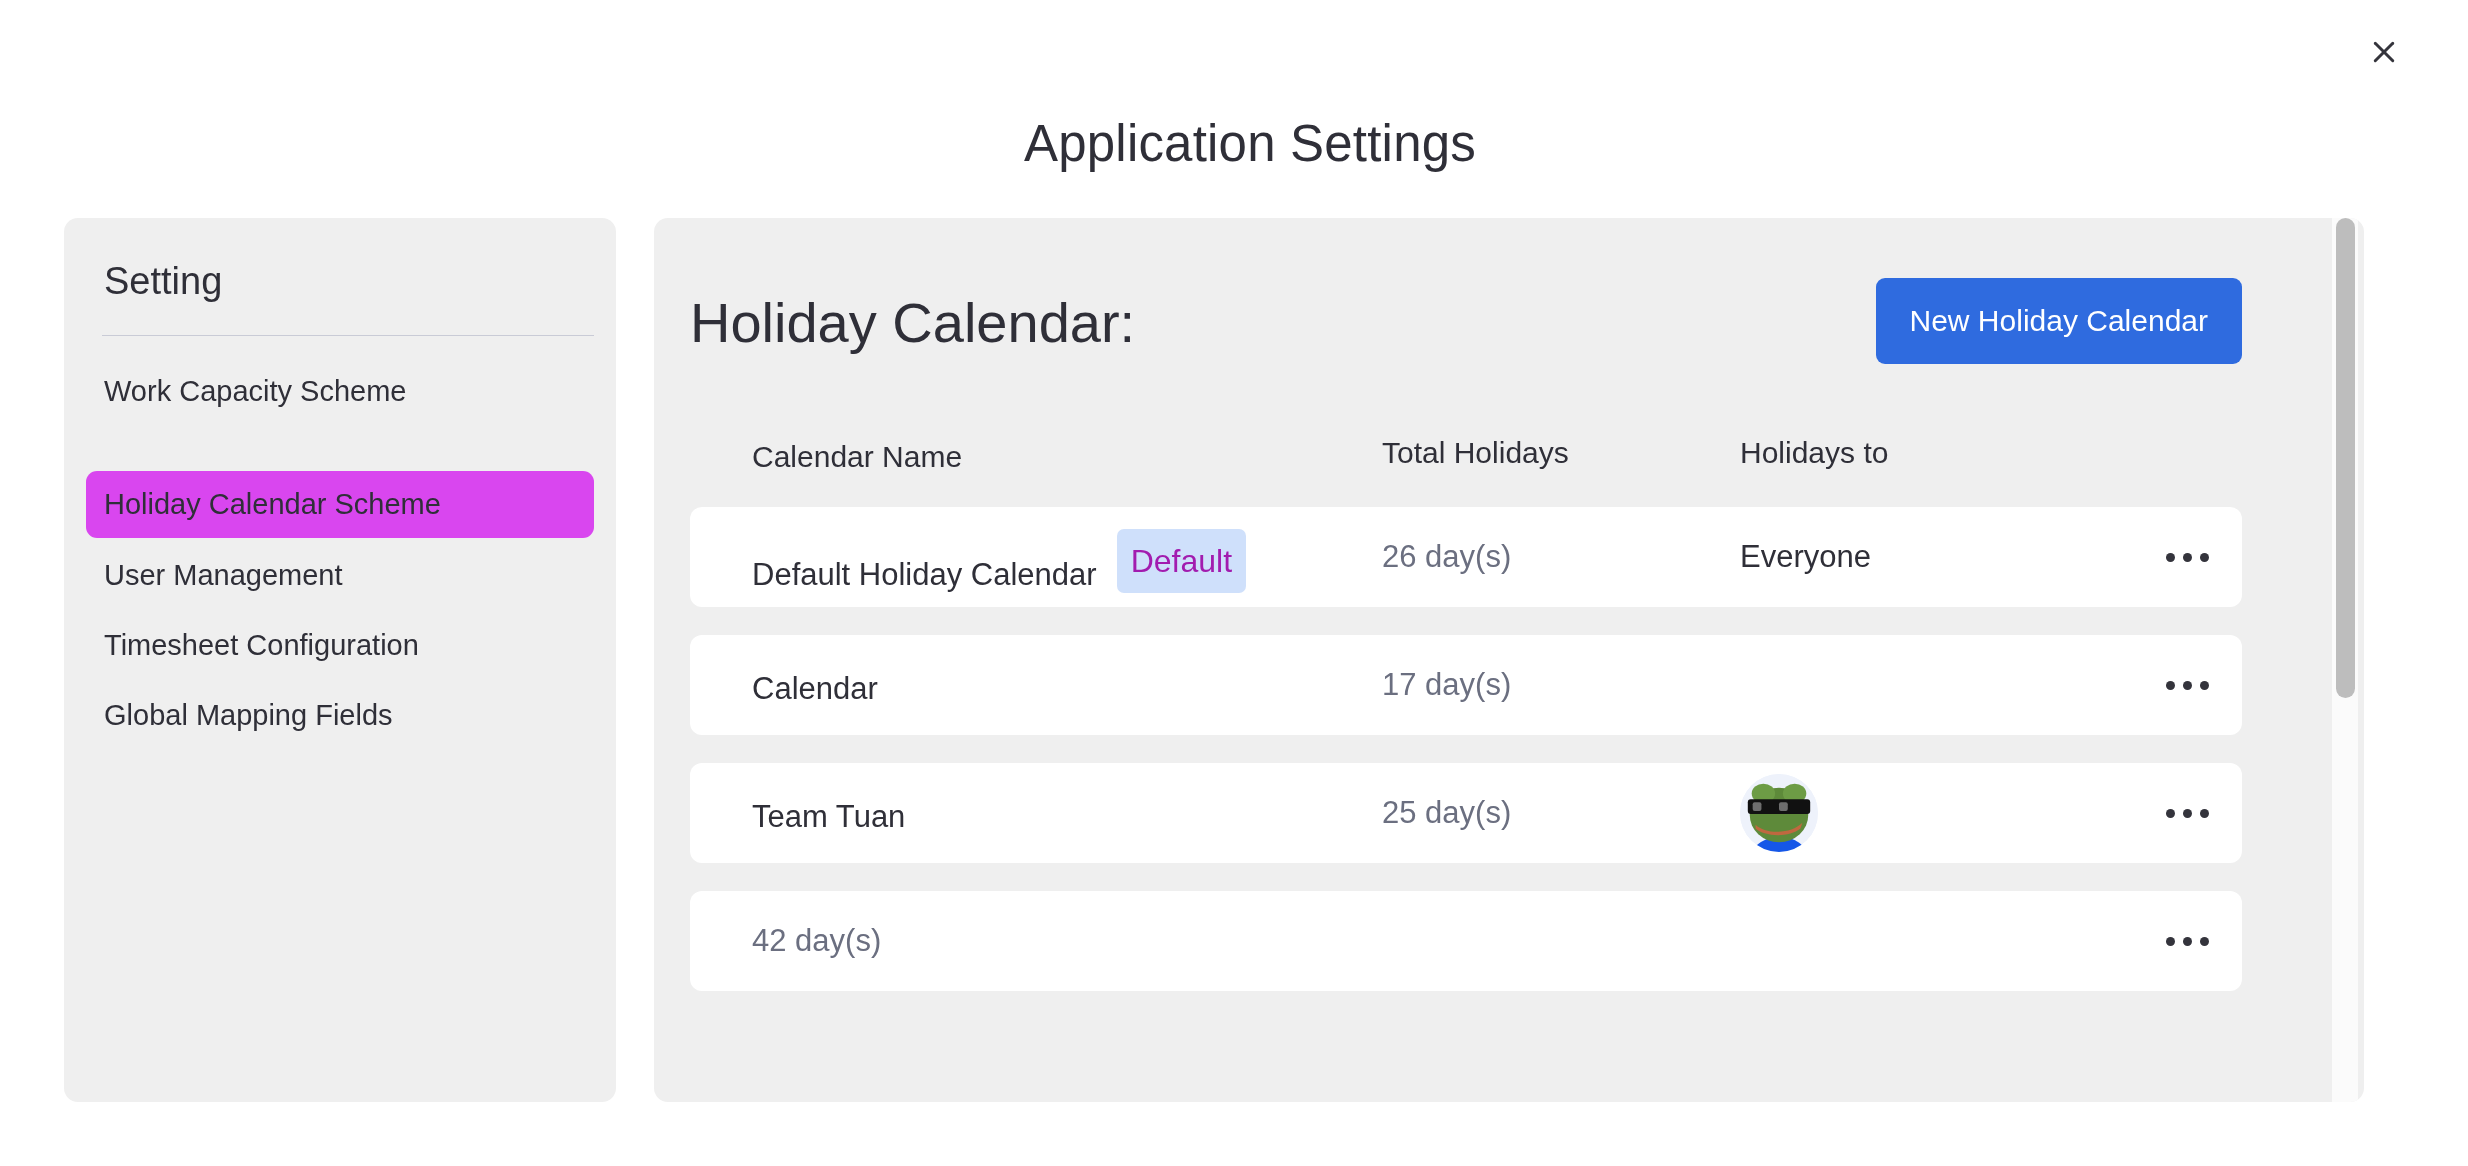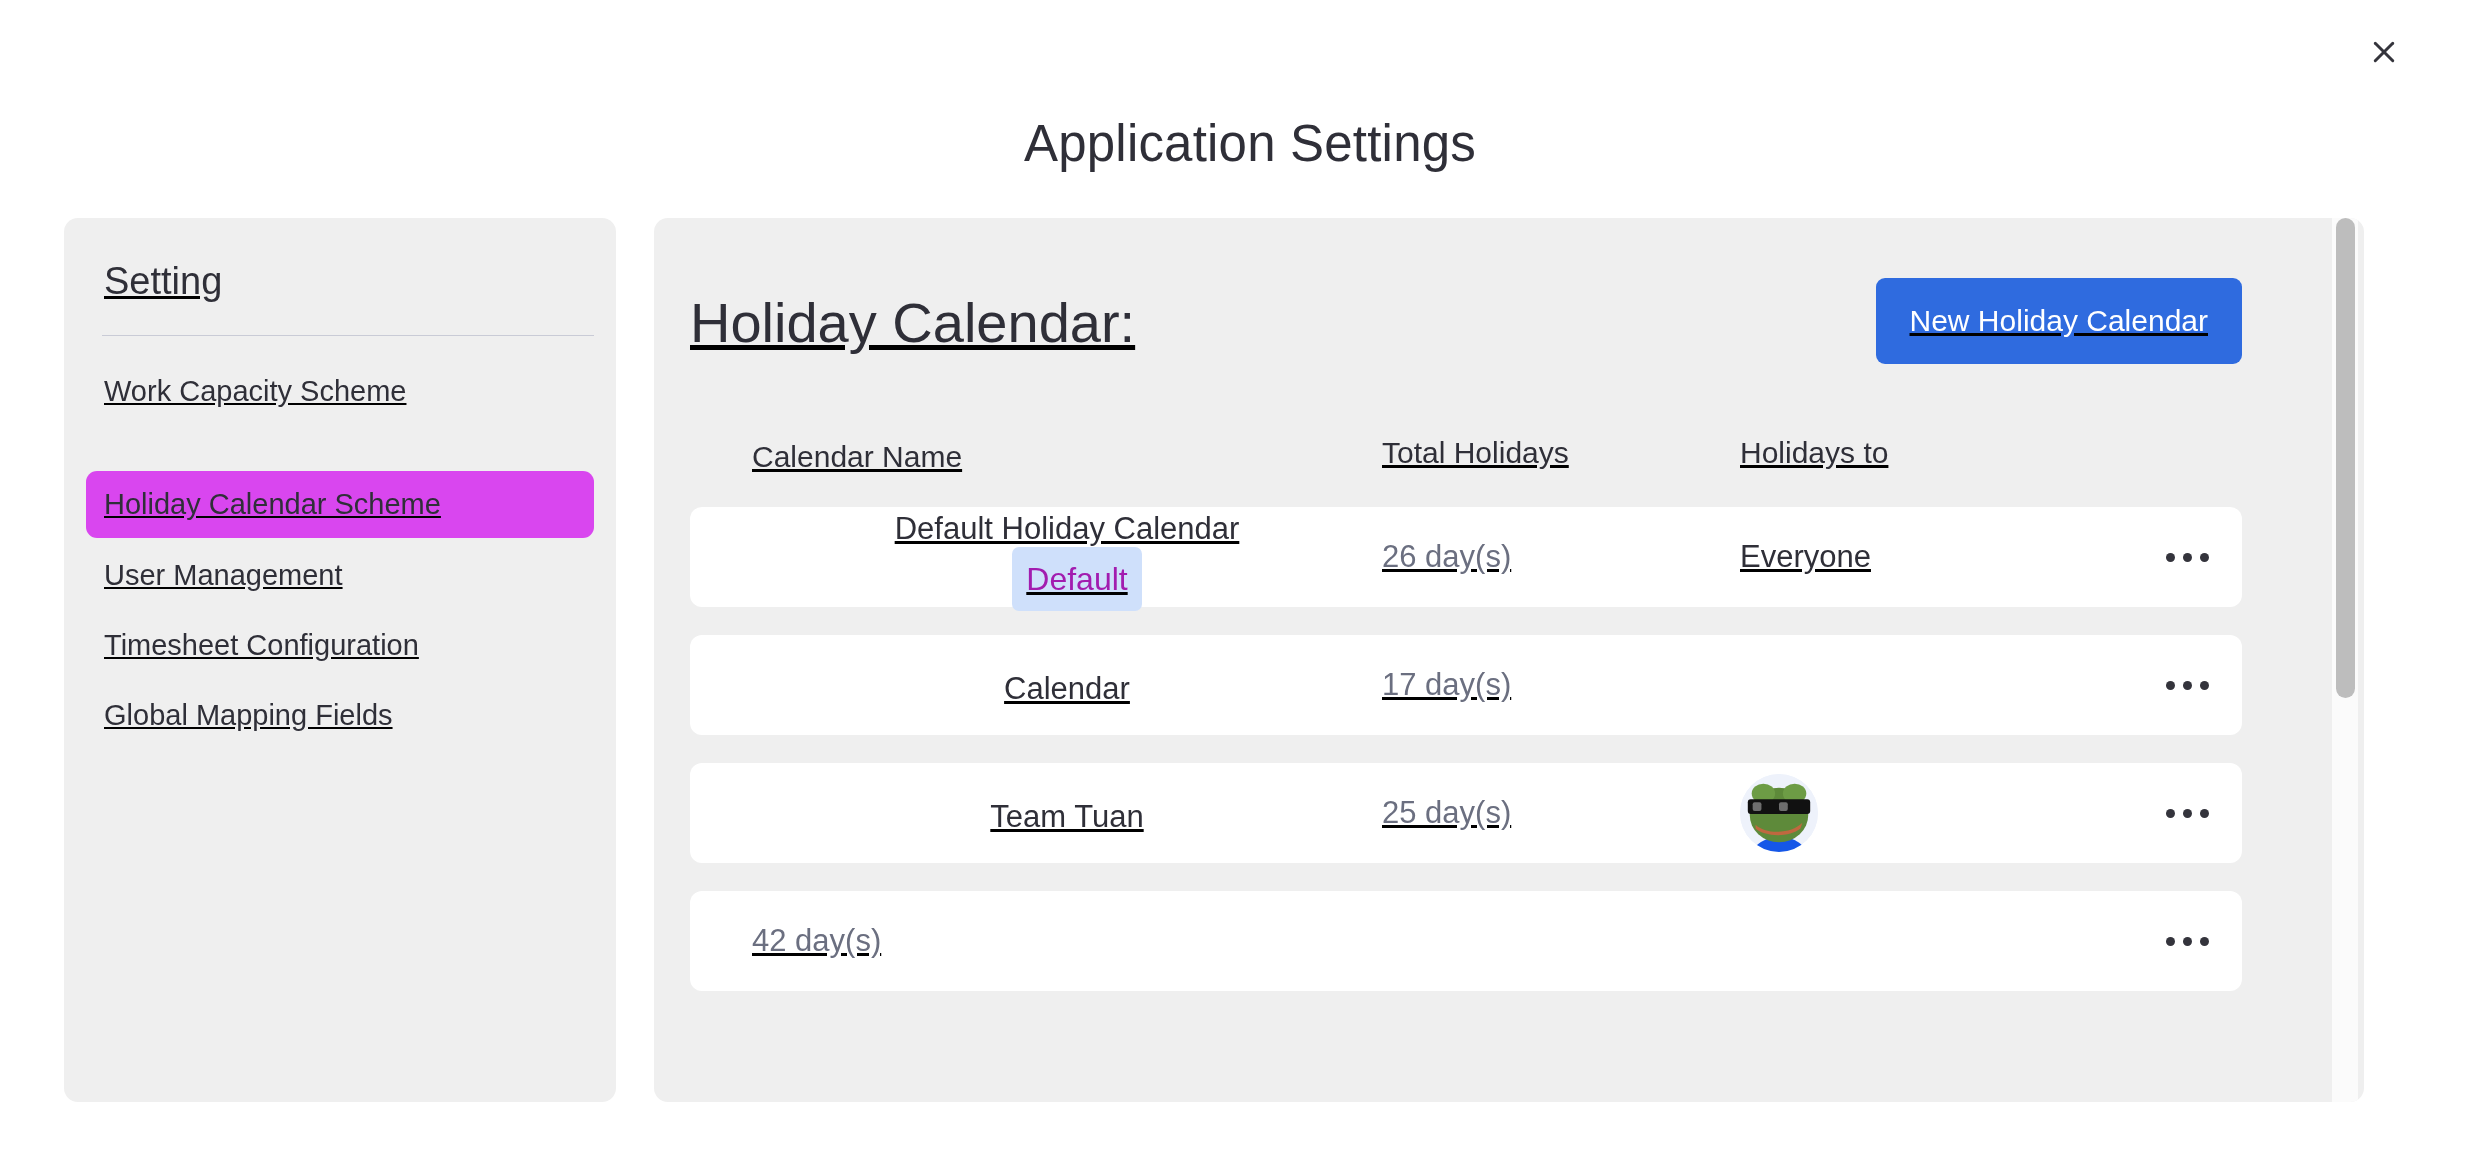--- a/index.html
+++ b/index.html
@@ -50,21 +50,20 @@
 
   
   .body-wrap {
     position: absolute;
     top: 218px;
     left: 64px;
     width: 2300px;
     height: 884px;
     display: flex;
     gap: 38px;
-    text-decoration: underline;
   }
 
   
   .sidebar {
     width: 552px;
     background: #efefef;
     border-radius: 14px;
     padding: 36px 22px 0 22px;
     flex: 0 0 auto;
   }
@@ -160,25 +159,24 @@
 
   .dot {
     width: 25px;
     height: 25px;
     border-radius: 50%;
     margin-left: 30px;
   }
 
   .row-name {
     display: flex;
-    align-items: center;
+    align-items: flex-end;
     font-size: 31px;
     color: #2f2f38;
     white-space: nowrap;
-    flex-direction: column;
   }
   .badge {
     margin-left: 20px;
     background: #cfe0fb;
     color: #a21caf;
     font-size: 32px;
     border-radius: 7px;
     padding: 16px 14px;
     line-height: 1;
   }

